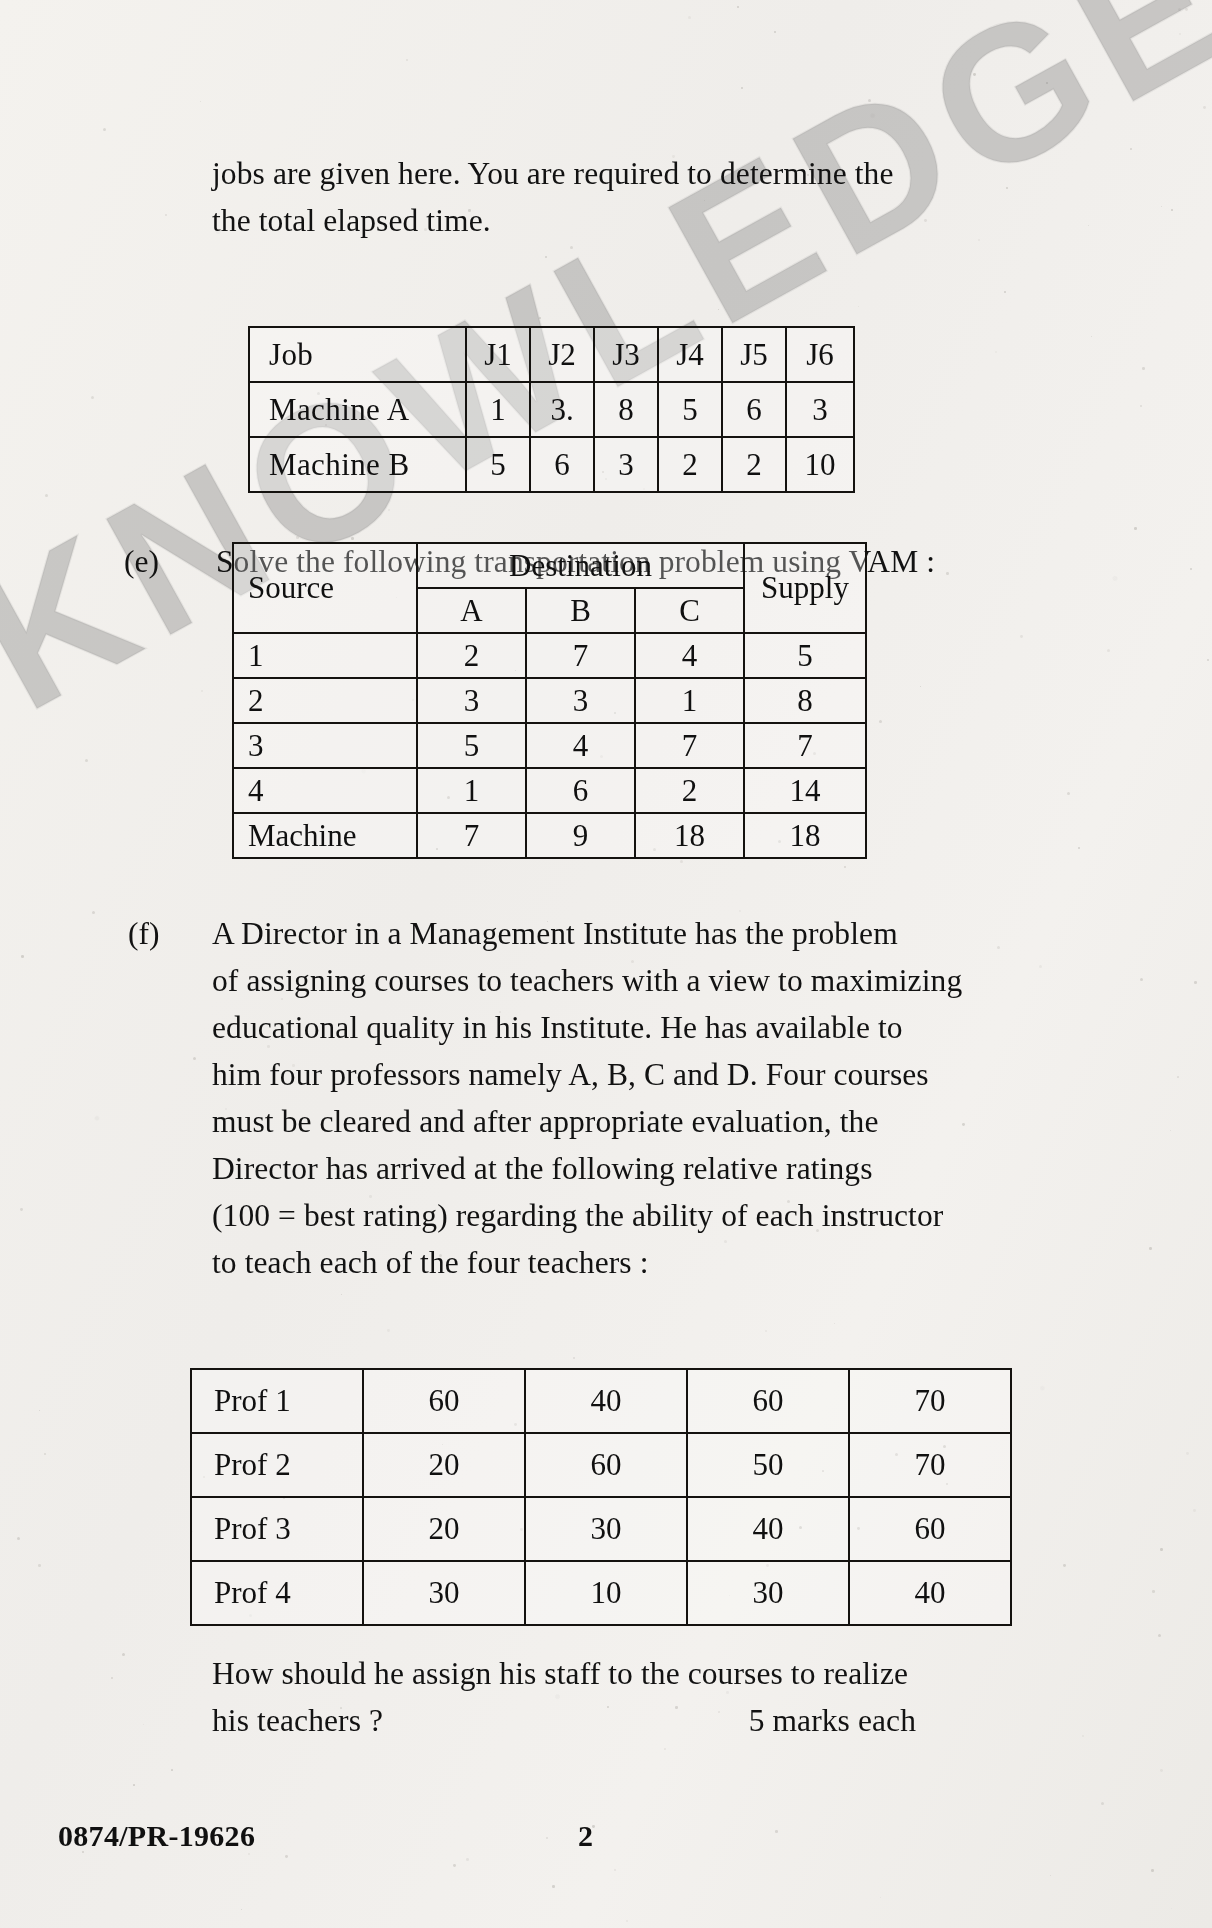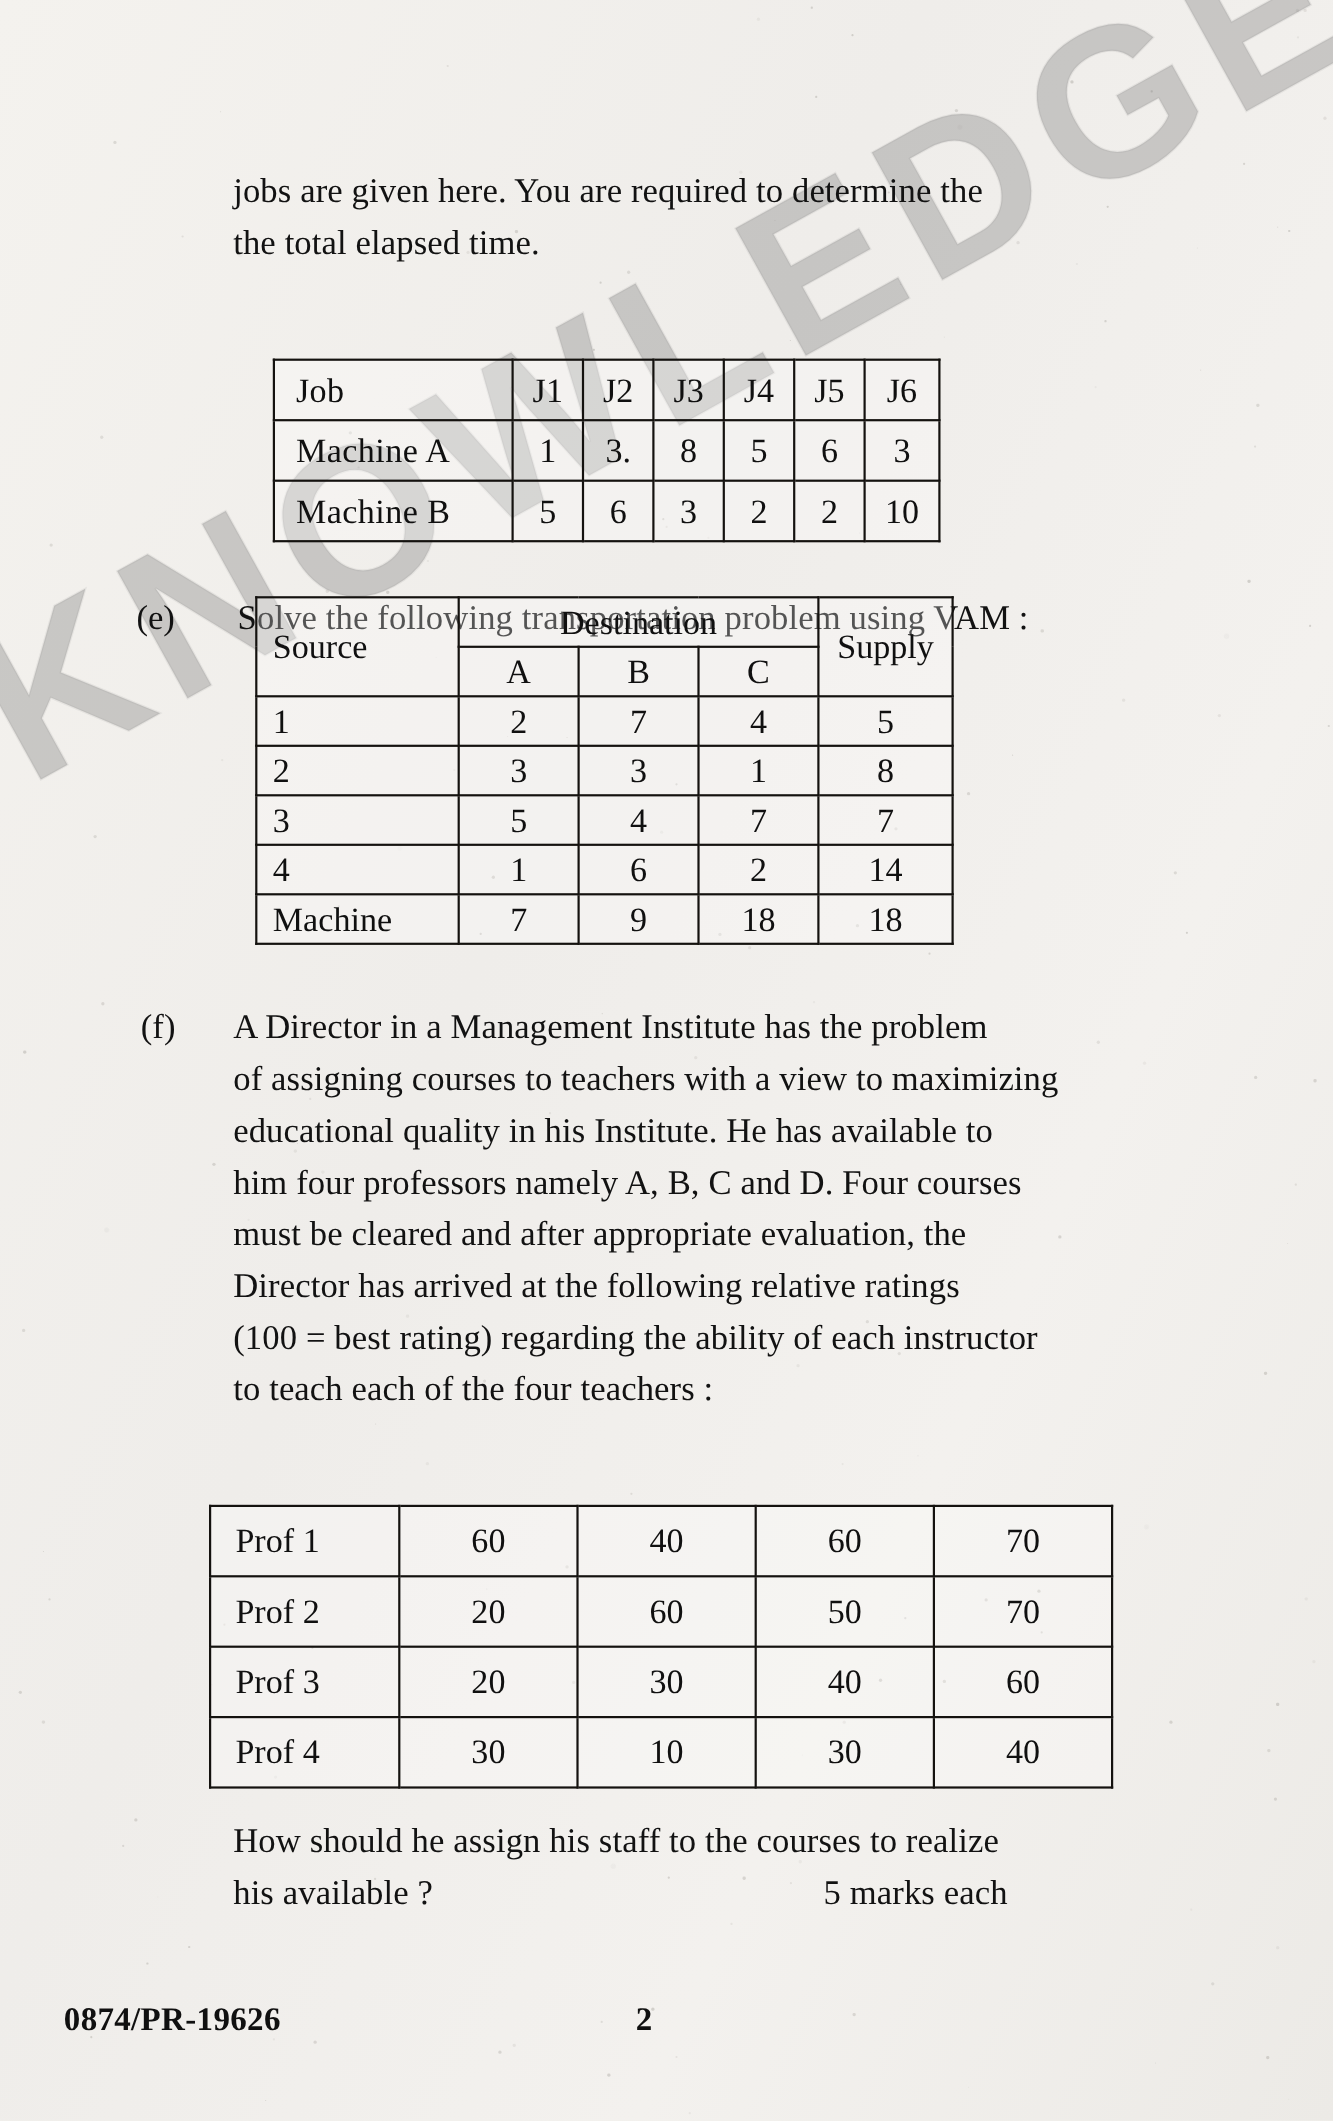--- a/index.html
+++ b/index.html
@@ -506,21 +506,21 @@
         <td class="crs">40</td>
       </tr>
     </tbody>
   </table>
 
   <div class="para" style="left:212px; top:1620px; width:704px;">
     <div class="jline">
       <span>How should he assign his staff to the courses to realize</span>
     </div>
     <div class="jline">
-      <span>his available ?</span>
+      <span>his teachers ?</span>
       <span>5 marks each</span>
     </div>
   </div>
 
   <div id="footer-code">0874/PR-19626</div>
   <div id="footer-page">2</div>
 
 </div>
 
 </body></html>

